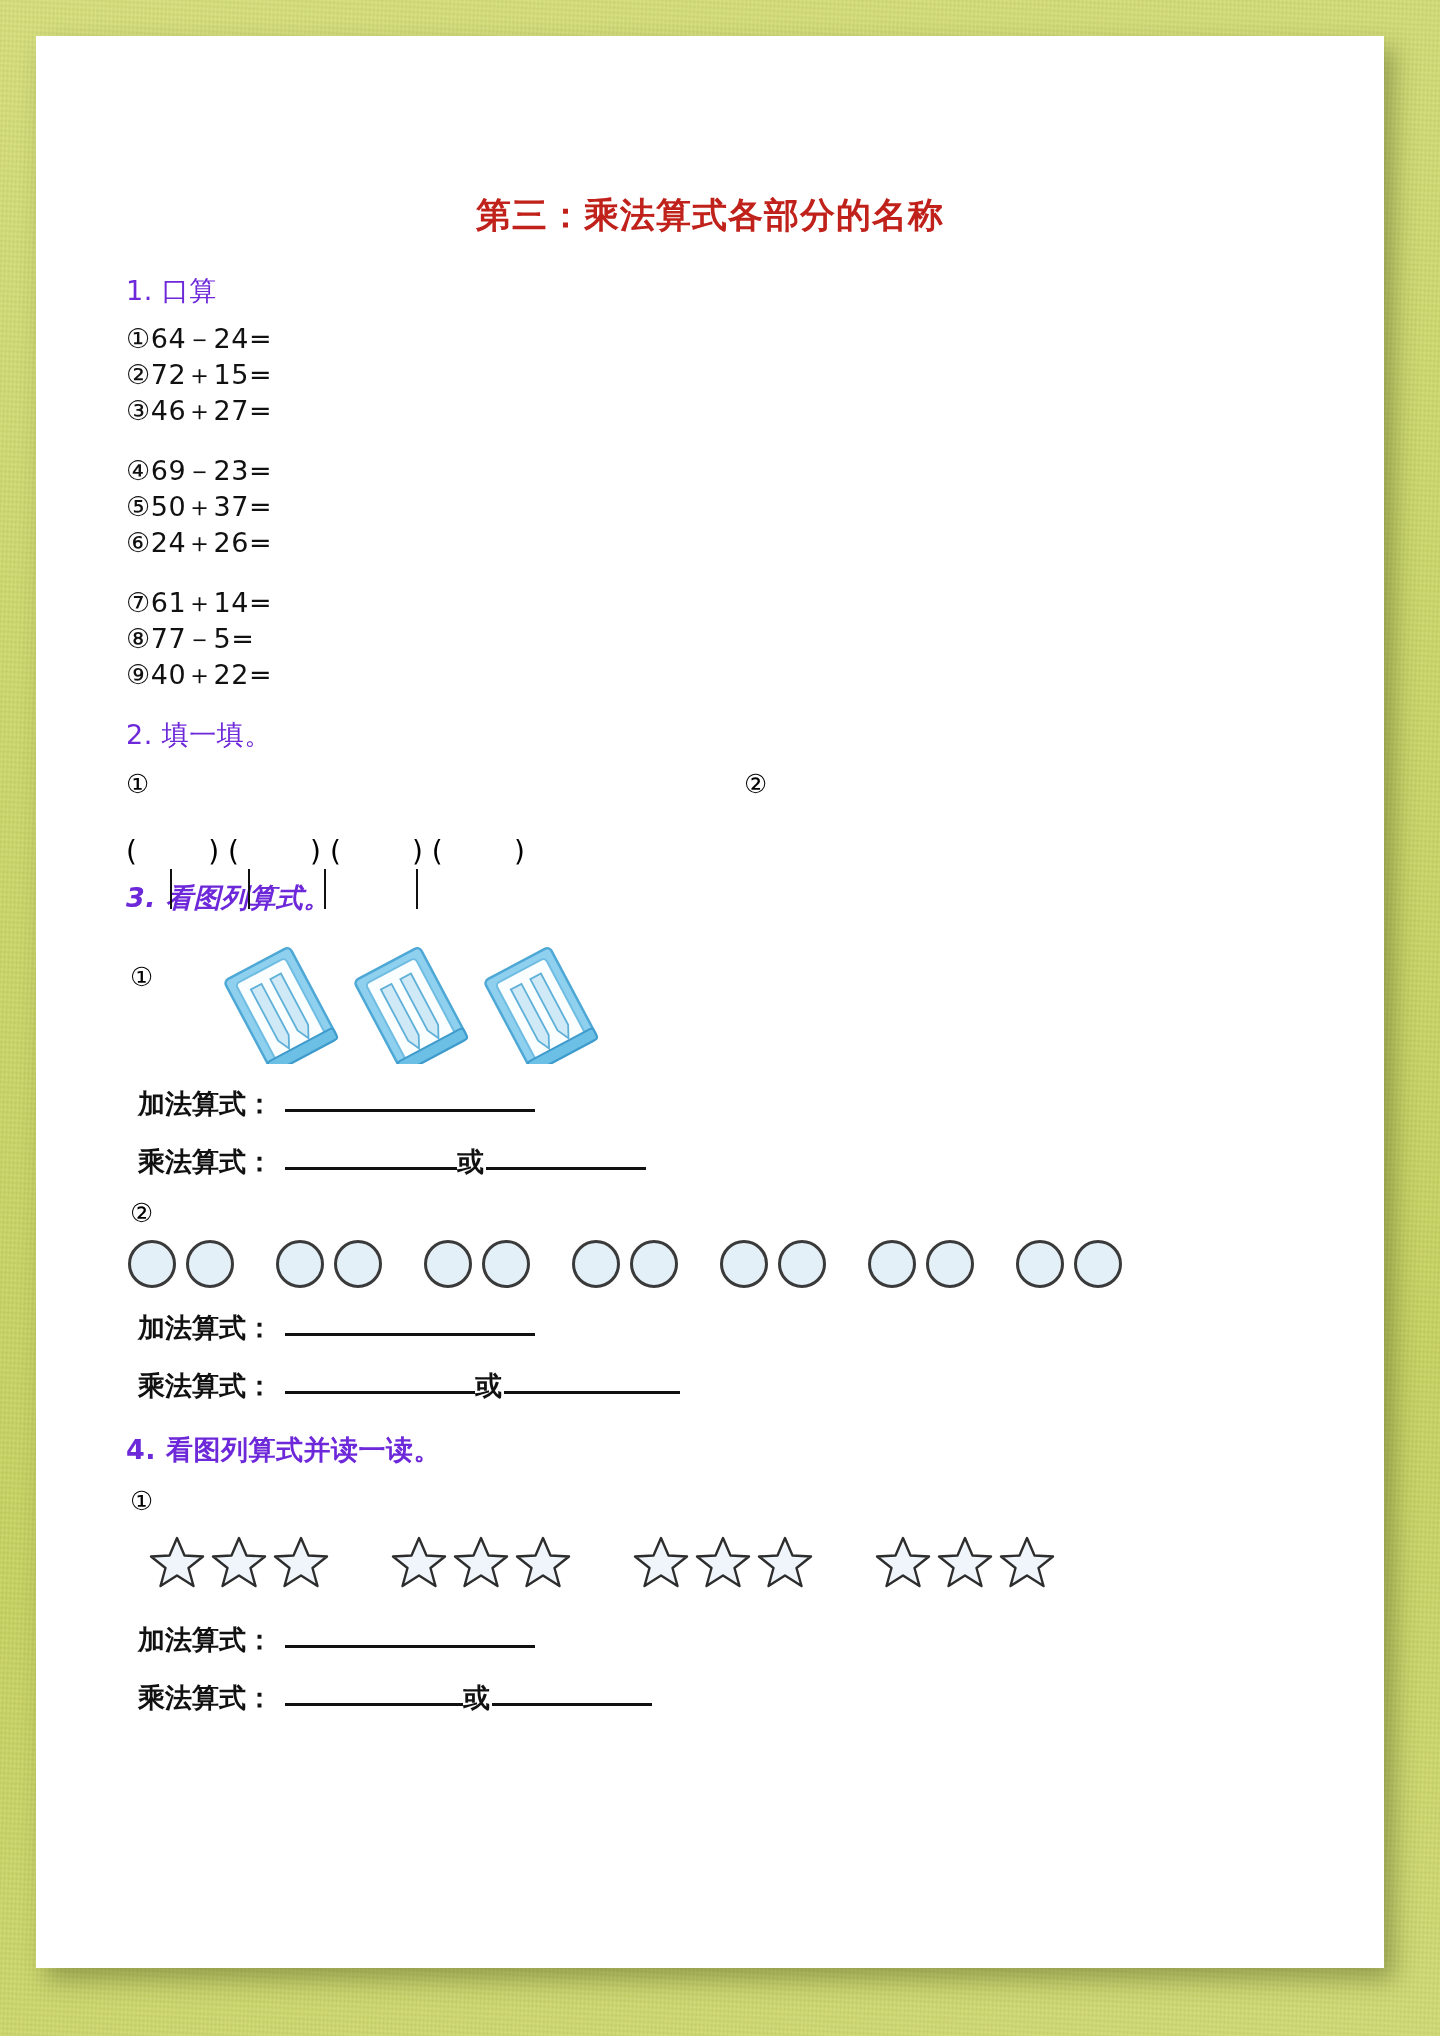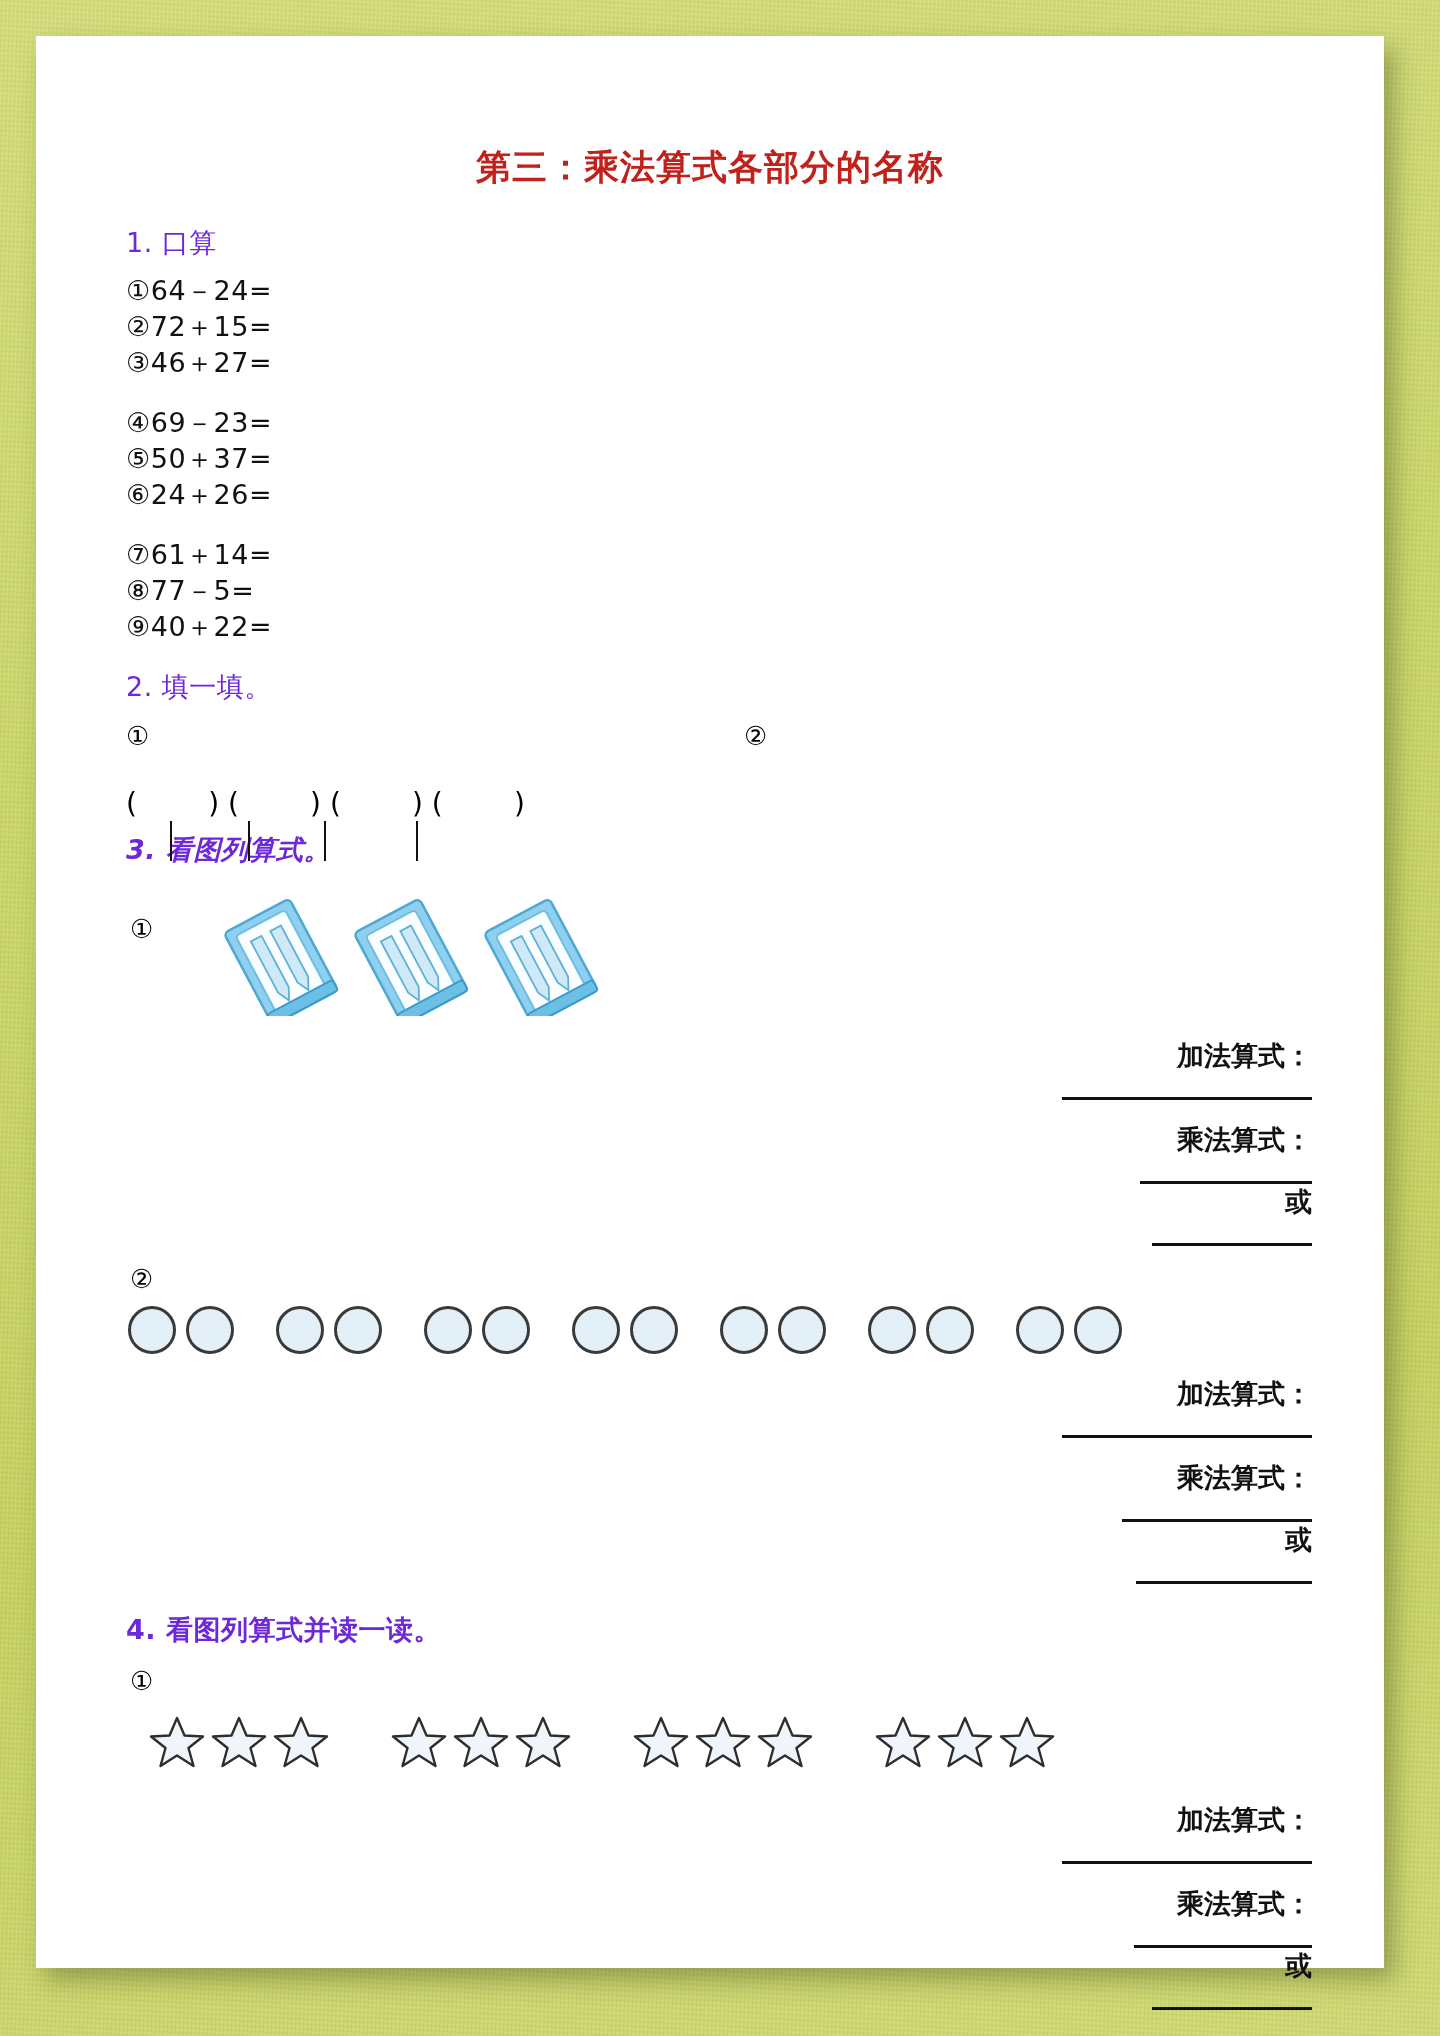--- a/index.html
+++ b/index.html
@@ -40,21 +40,21 @@
   }
 
   
   .title {
     text-align: center;
     color: #c0211b;
     font-family: "DejaVu Sans", sans-serif;
     font-weight: bold;
     font-size: 35px;
     letter-spacing: 1px;
-    margin-top: 48px;
+    margin-top: 96px;
     margin-bottom: 34px;
   }
 
   
   .sec-head {
     font-family: "DejaVu Sans", sans-serif;
     font-size: 27px;
     color: #6d28d9;
     margin: 14px 0 12px 18px;
     letter-spacing: 0.5px;
@@ -107,27 +107,25 @@
   .tick {
     position: absolute;
     width: 2px;
     background: #111;
     height: 40px;
   }
 
   
   .ans-line {
     display: flex;
-    align-items: flex-end;
     margin: 22px 0 0 30px;
     font-family: "DejaVu Sans", sans-serif;
     font-weight: bold;
     font-size: 27px;
     color: #111;
-    flex-direction: column;
   }
   .ans-label { white-space: pre; }
   .ul { border-bottom: 3px solid #111; height: 26px; }
   .ul-1 { width: 250px; margin-left: 12px; }
   .ul-2 { width: 172px; margin-left: 12px; }
   .ul-3 { width: 160px; margin-left: 2px; }
   .or { padding: 0 0px; }
 
   
   .item-num {

